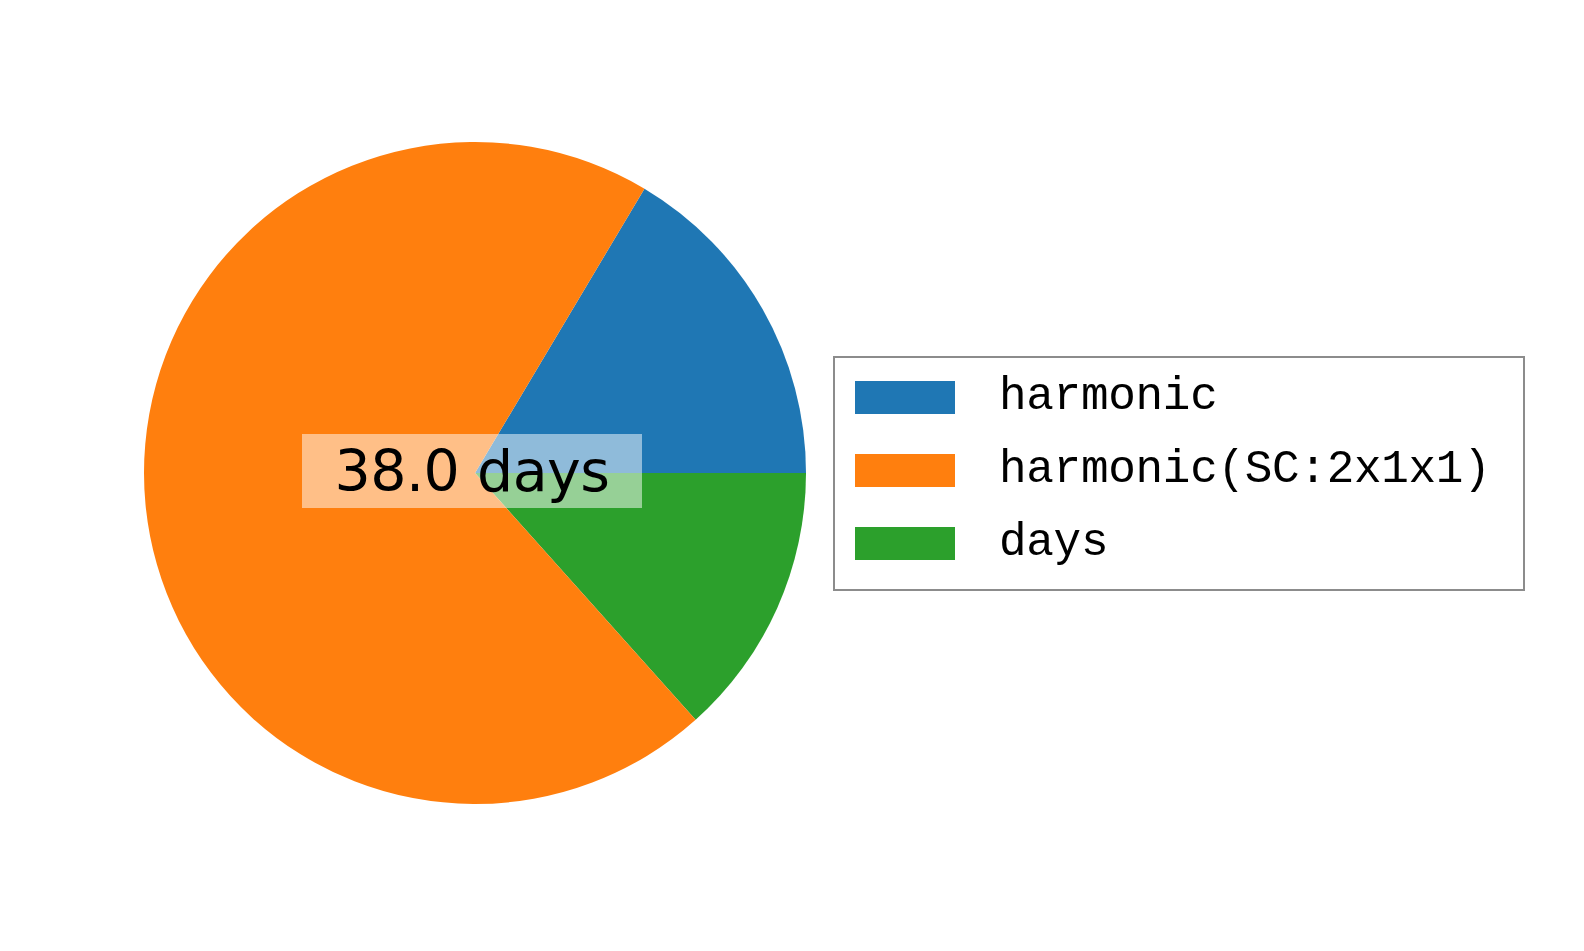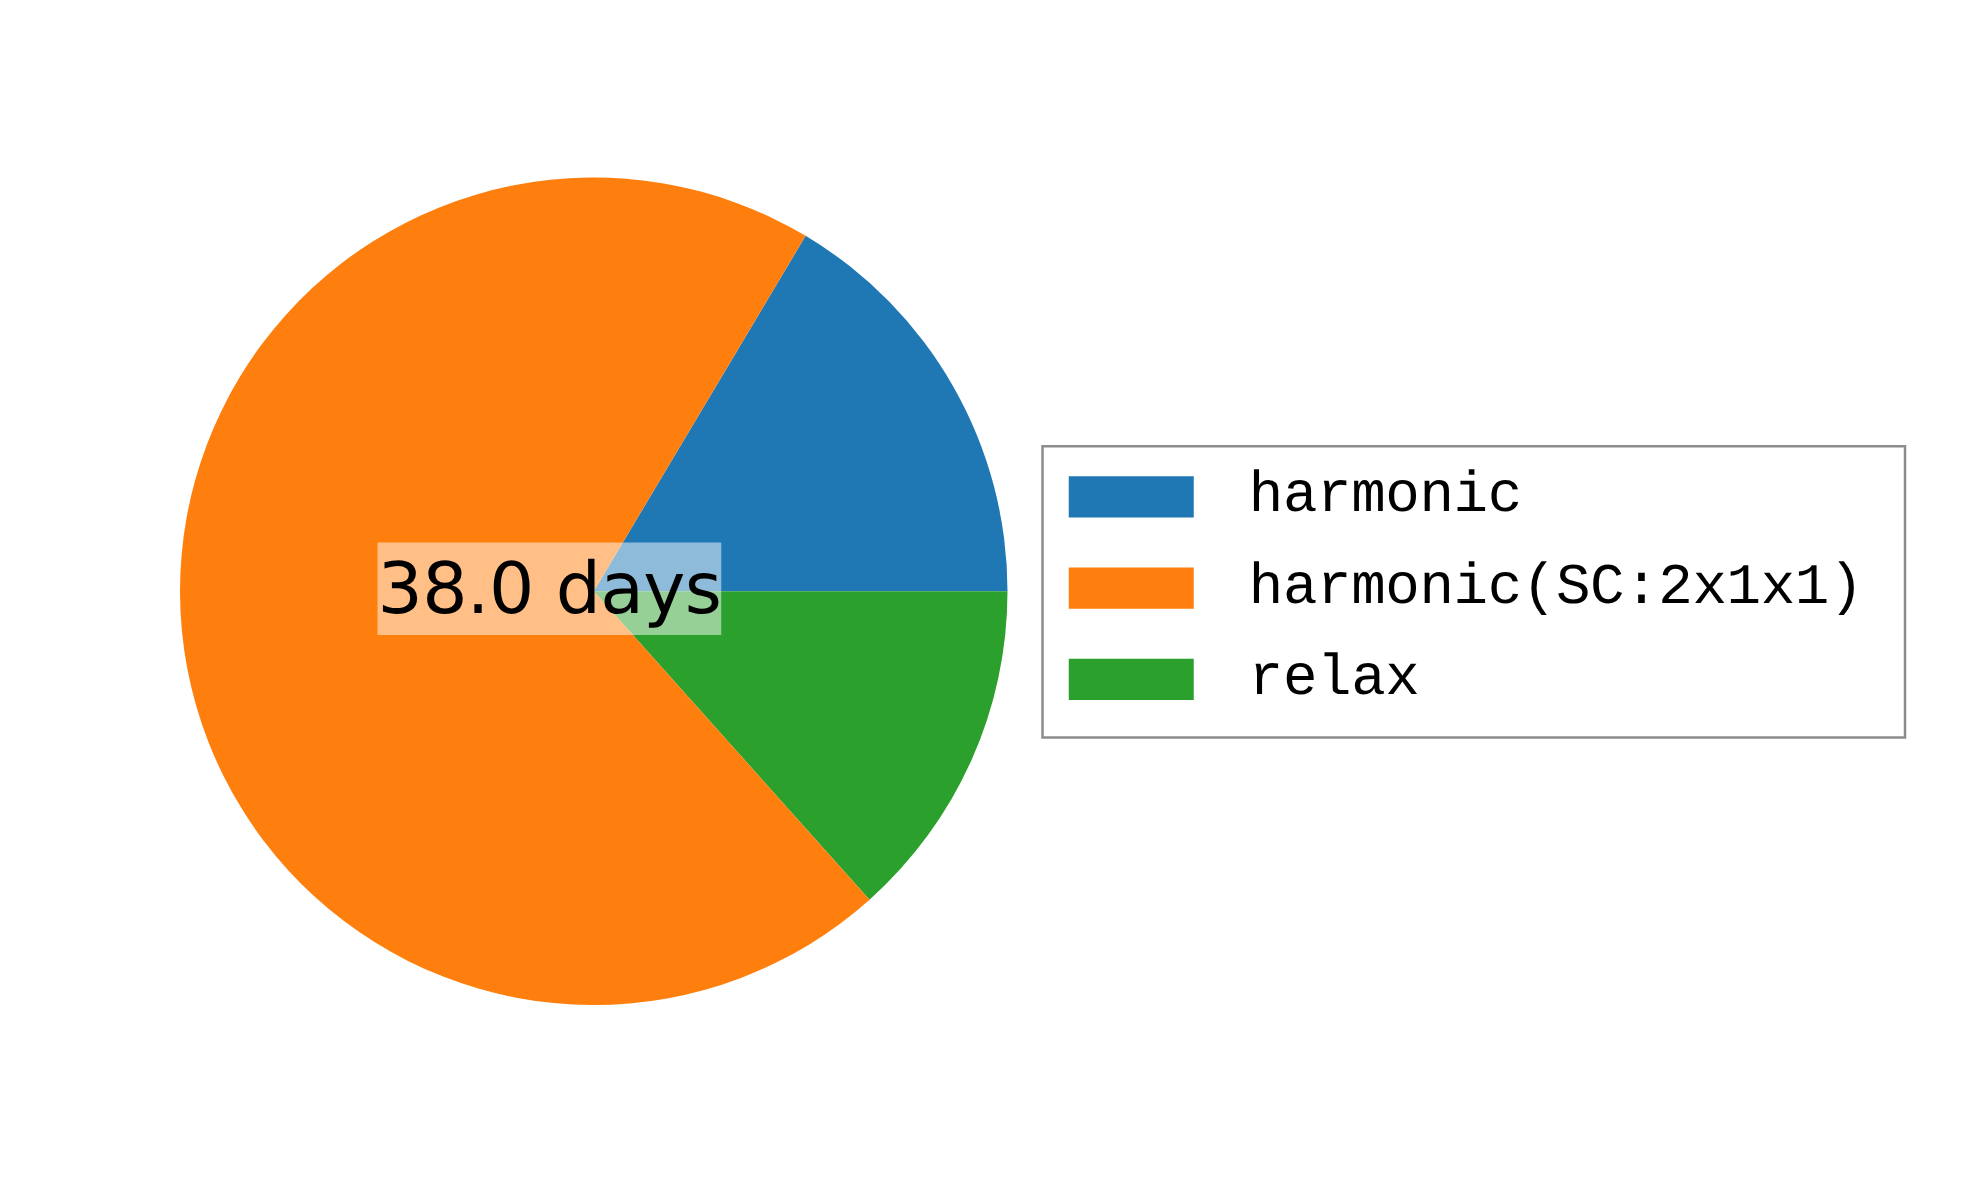--- a/index.html
+++ b/index.html
@@ -29,21 +29,21 @@
     top: 0;
     width: 1584px;
     height: 951px;
   }
 
   
   #center-label {
     position: absolute;
     left: 302px;
     top: 434px;
-    width: 275px;
+    width: 340px;
     height: 74px;
     display: flex;
     align-items: center;
     justify-content: center;
     background: rgba(255, 255, 255, 0.5);
     color: #000000;
     font-size: 57px;
     line-height: 1;
     white-space: nowrap;
     letter-spacing: -0.5px;
@@ -117,19 +117,19 @@
         <span class="legend-label">harmonic</span>
       </div>
 
       <div class="legend-row">
         <span class="legend-swatch" style="background: rgb(255, 127, 14);"></span>
         <span class="legend-label">harmonic(SC:2x1x1)</span>
       </div>
 
       <div class="legend-row">
         <span class="legend-swatch" style="background: rgb(44, 160, 44);"></span>
-        <span class="legend-label">relax</span>
+        <span class="legend-label">days</span>
       </div>
 
     </div>
   </div>
 
 </div>
 
 </body></html>

